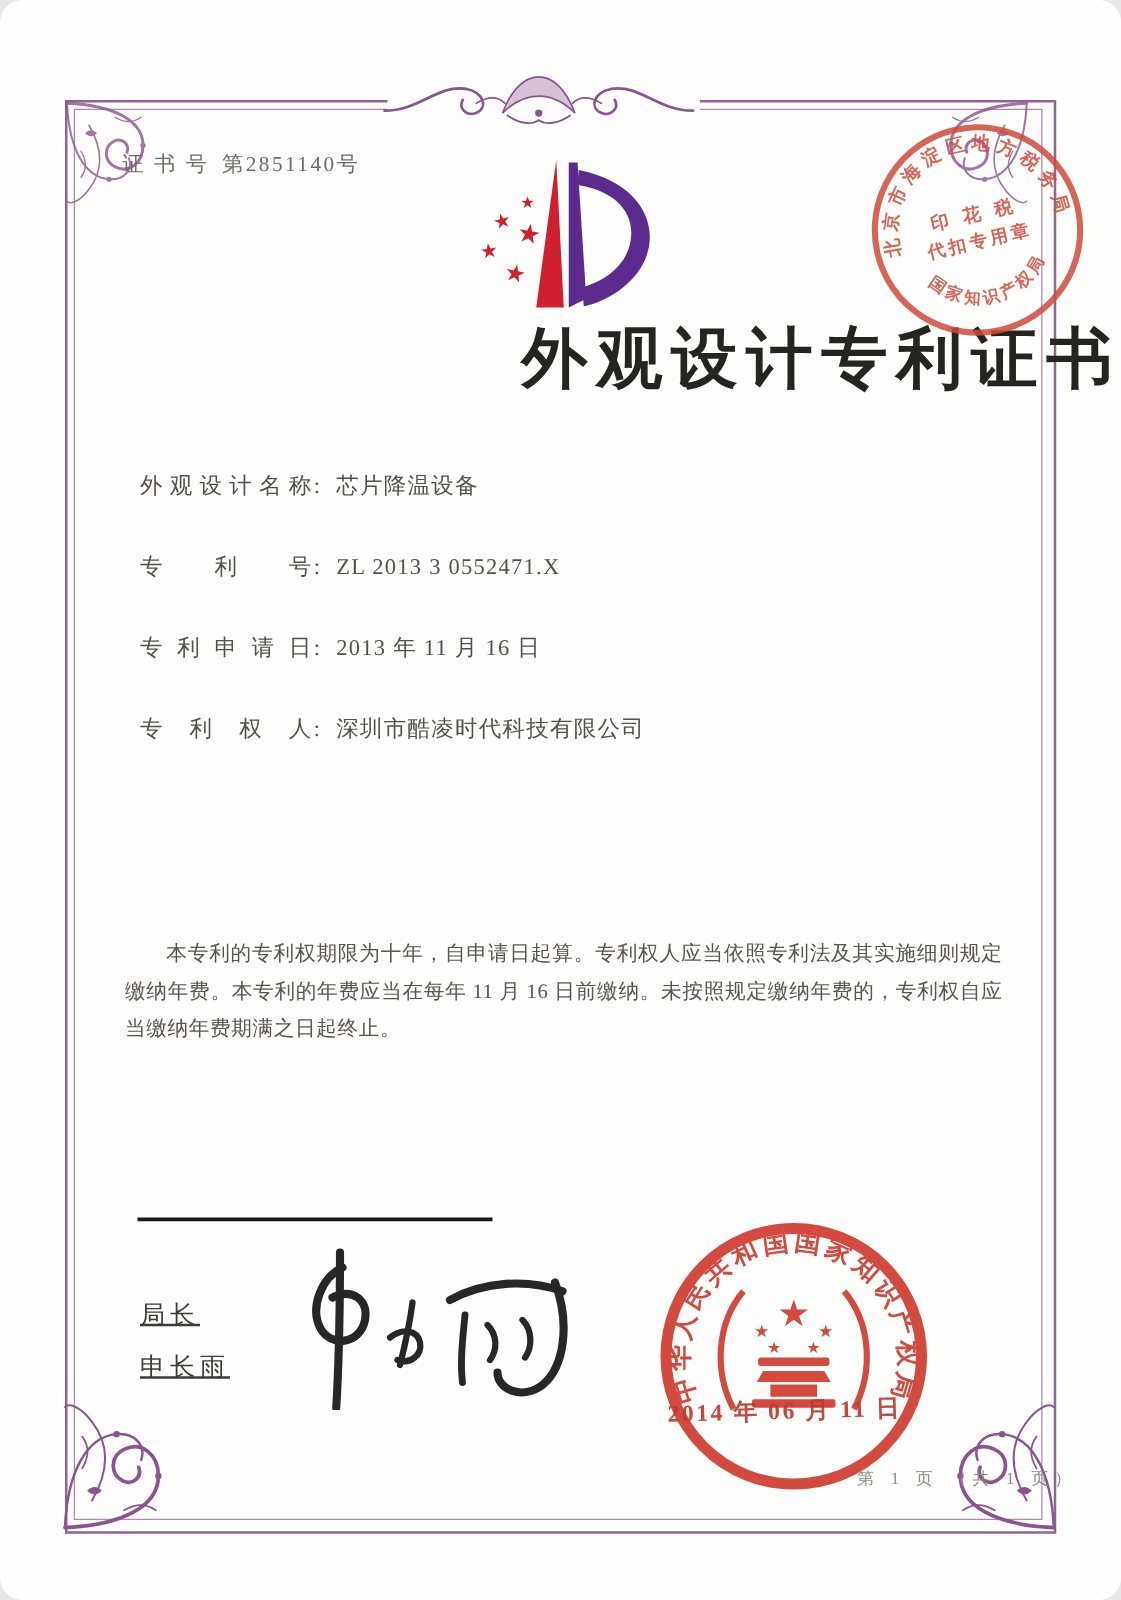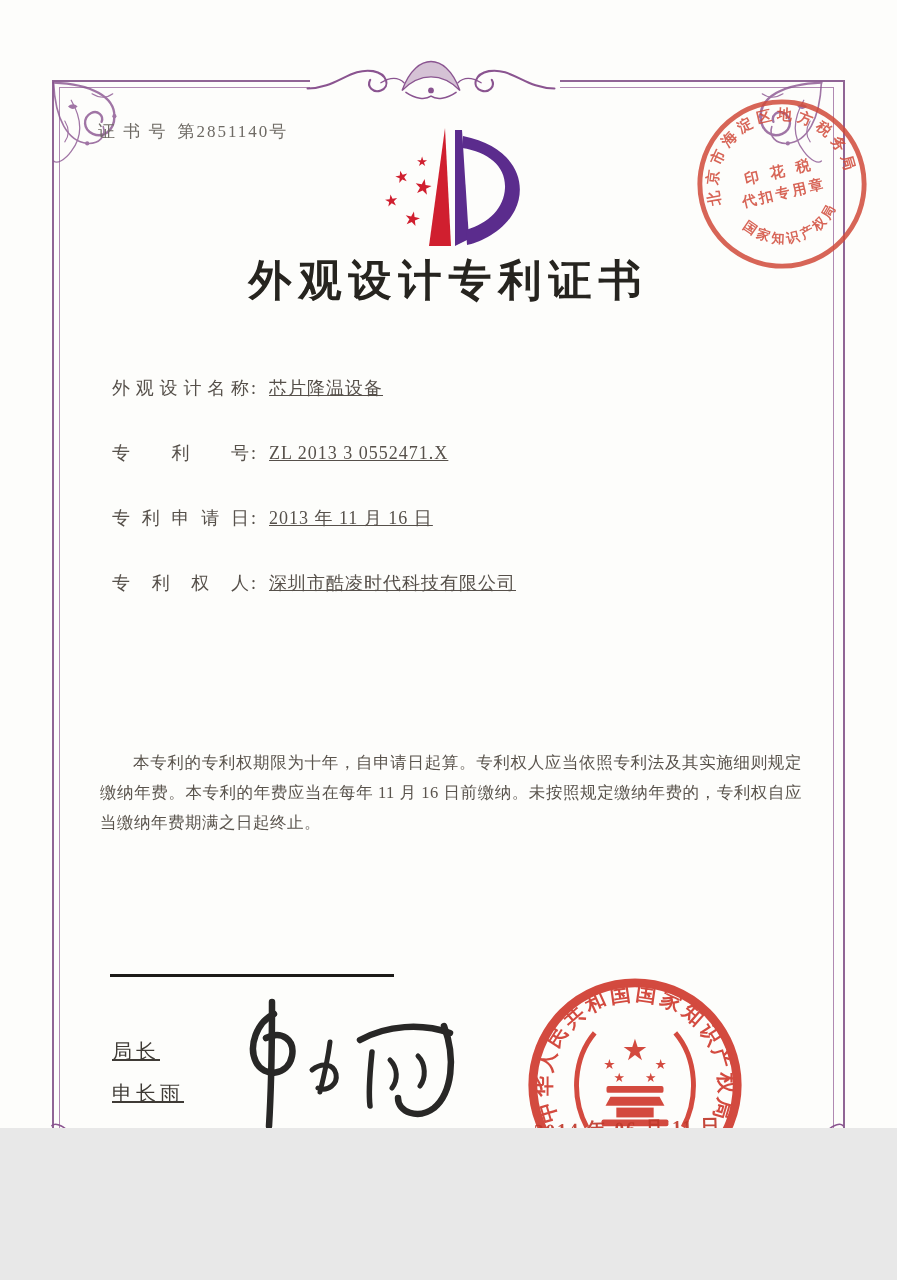--- a/index.html
+++ b/index.html
@@ -1,37 +1,38 @@
 <!DOCTYPE html>
 <html><head>
 <meta charset="utf-8">
 <style>
   html,body{margin:0;padding:0;background:#e8e8e8;}
   .page{
-    position:relative;width:897px;height:1128px;margin:0 auto;
+    position:relative;width:897px;height:1280px;margin:0 auto;
     background:#fdfdfb;overflow:hidden;
     font-family:"Liberation Serif","DejaVu Serif",serif;
+    border-radius:18px;
   }
   .abs{position:absolute;}
   
   .frame-outer{left:52px;top:80px;width:789px;height:1143px;border:2.5px solid #7d4a82;opacity:.85;}
   .frame-inner{left:59px;top:87px;width:773px;height:1127px;border:1px solid #9c6ba0;opacity:.8;}
   .frame-mask-top{left:310px;top:72px;width:250px;height:18px;background:#fdfdfb;}
   .ornament{color:#8a5490;}
   
   .cert-no{left:98px;top:120px;font-size:17px;color:#6e6a64;letter-spacing:2px;white-space:nowrap;}
   .cert-no .val{margin-left:10px;}
-  .doc-title{left:0;top:252px;width:897px;text-align:center;font-size:43px;font-weight:700;
+  .doc-title{left:0;top:252px;width:897px;text-align:right;font-size:53px;font-weight:700;
     color:#26241f;letter-spacing:7px;margin:0;}
   
   .fields{left:112px;top:376px;width:700px;}
   .frow{height:65px;font-size:18px;color:#56504a;letter-spacing:1px;white-space:nowrap;}
   .flabel{display:inline-block;width:138px;text-align:justify;text-align-last:justify;}
   .fcolon{display:inline-block;margin-left:1px;}
-  .fvalue{margin-left:12px;text-decoration:underline;}
+  .fvalue{margin-left:12px;}
   
   .body-text{left:100px;top:748px;width:702px;font-size:16.5px;line-height:30px;
     color:#5a544d;text-align:justify;letter-spacing:.5px;}
   .body-text p{margin:0 0 2px 0;text-indent:2em;}
   
   .heavy-line{left:110px;top:974px;width:284px;height:3px;background:#1c1a18;}
   .signer{left:112px;font-size:20px;color:#3f3b36;letter-spacing:4px;text-decoration:underline;}
   .signer-title{top:1038px;}
   .signer-name{top:1080px;}
   .signature-svg{left:212px;top:998px;}

